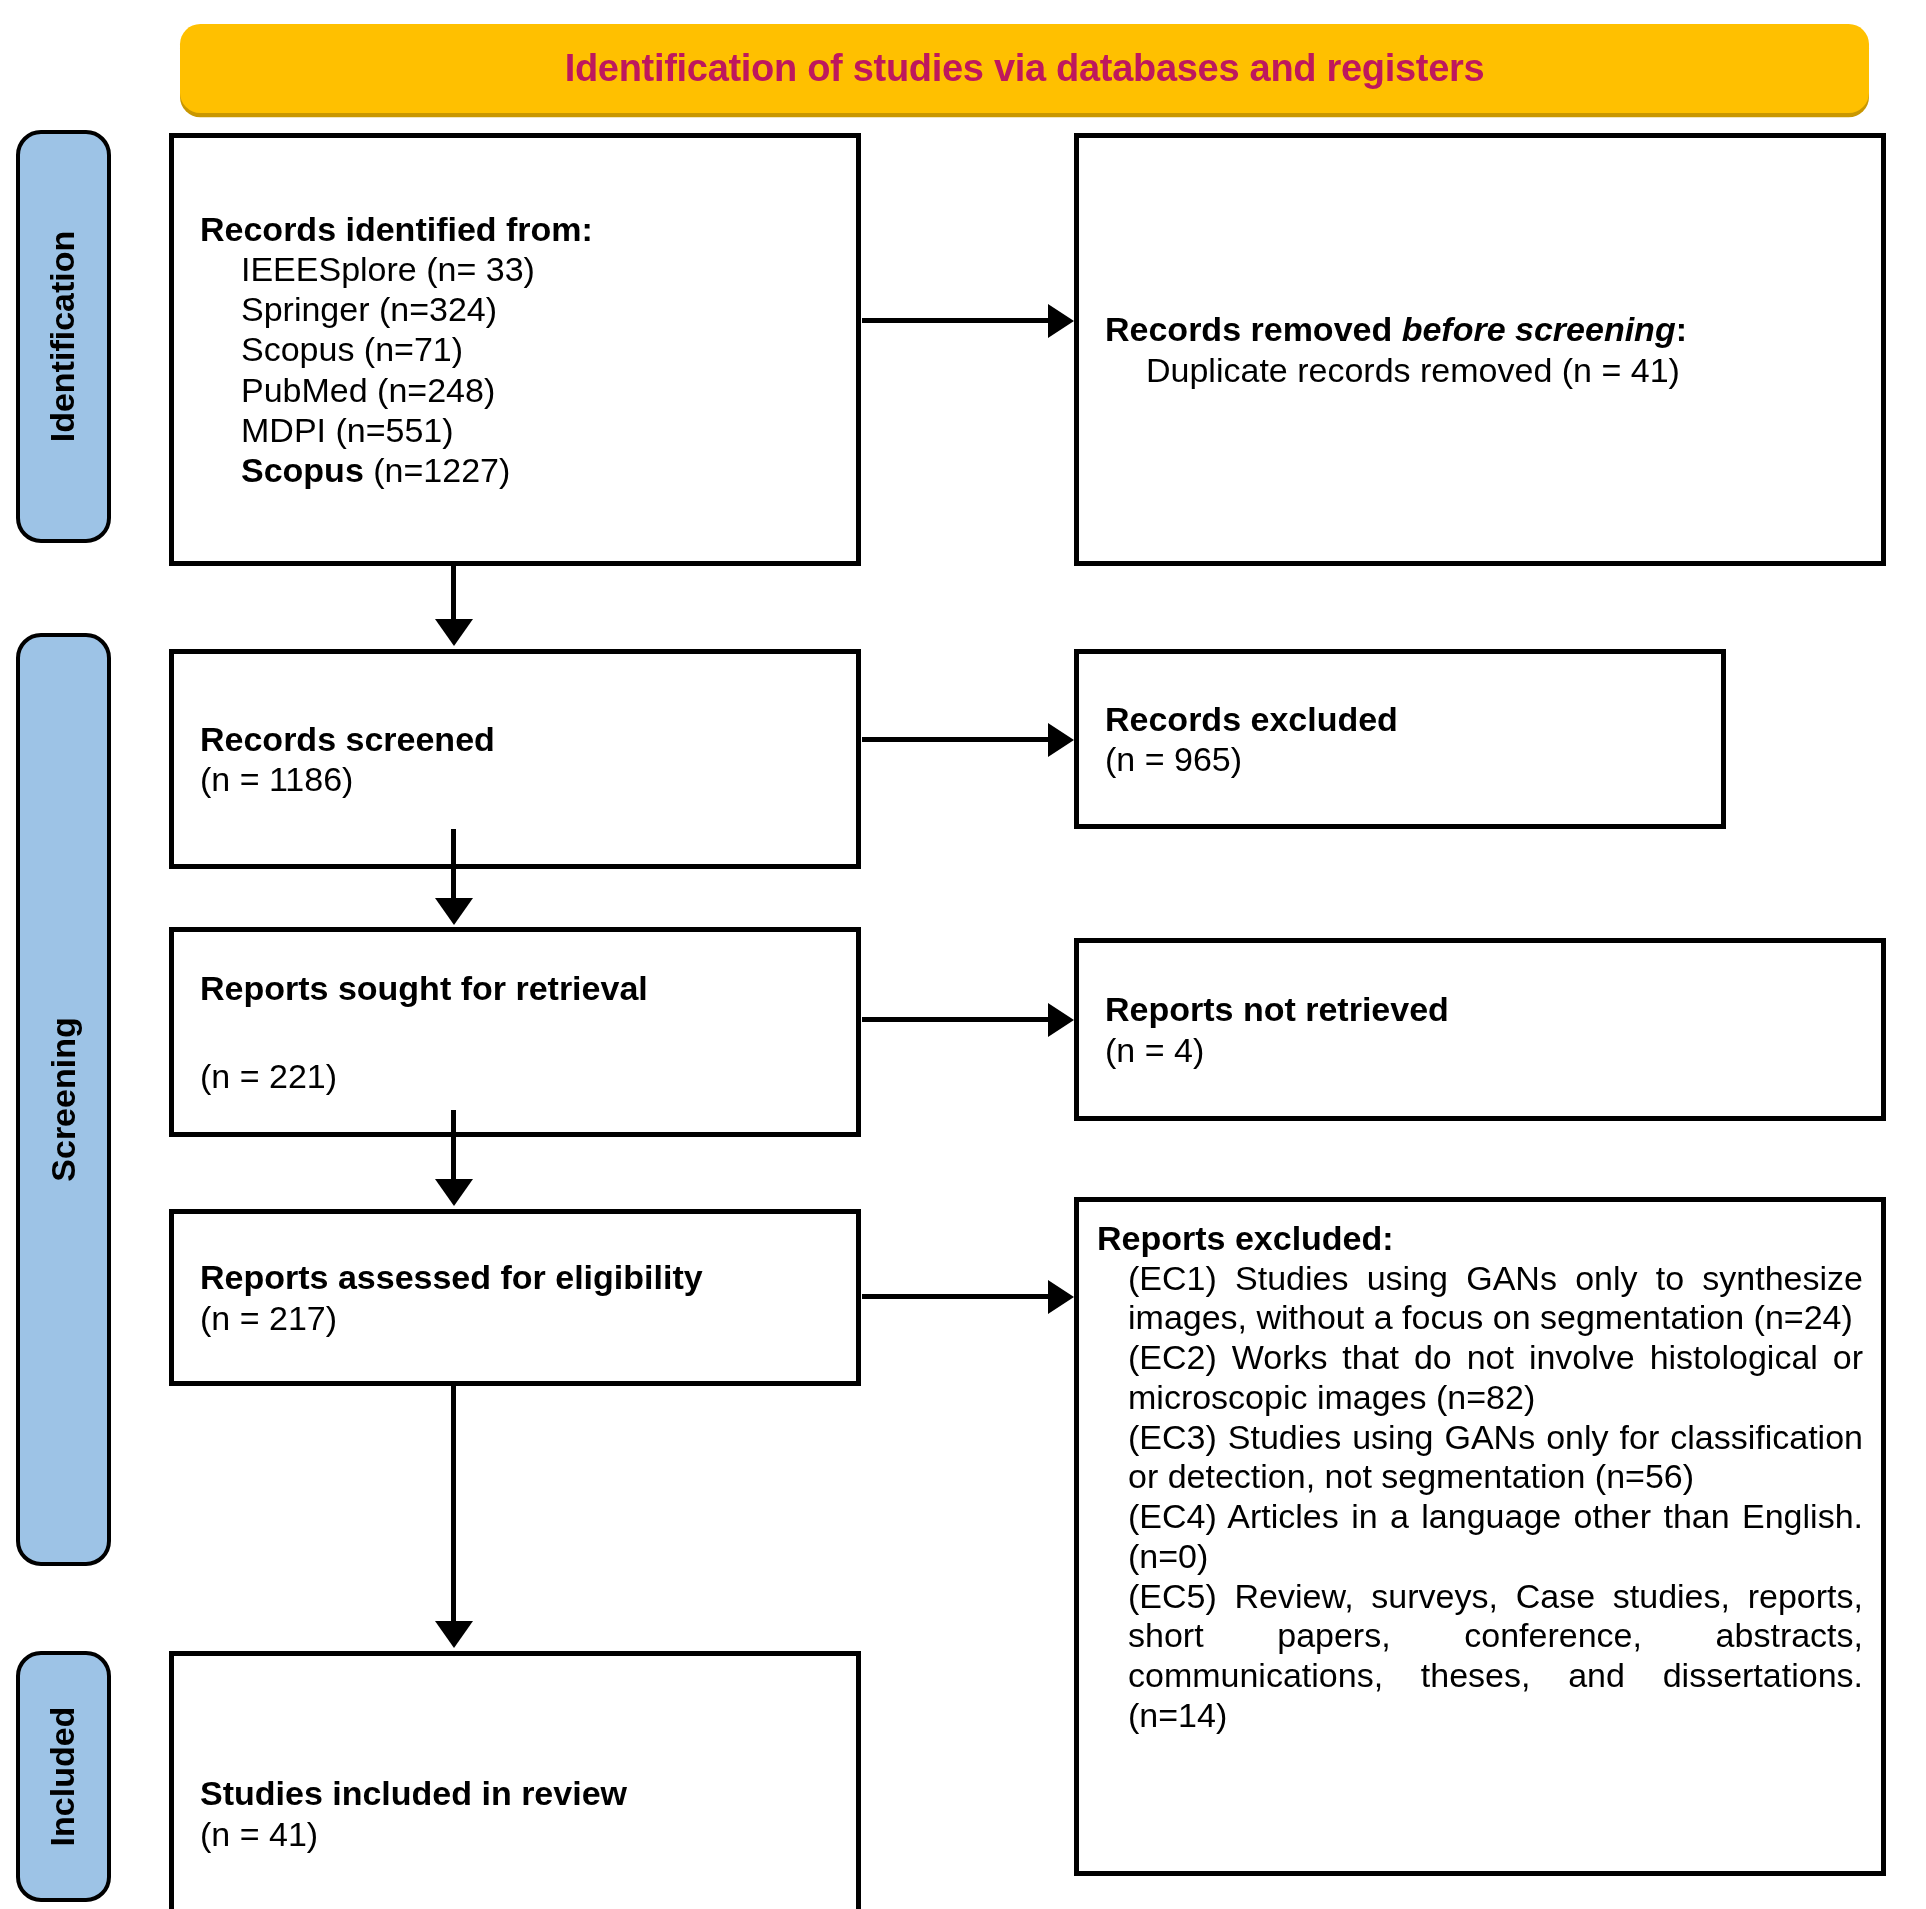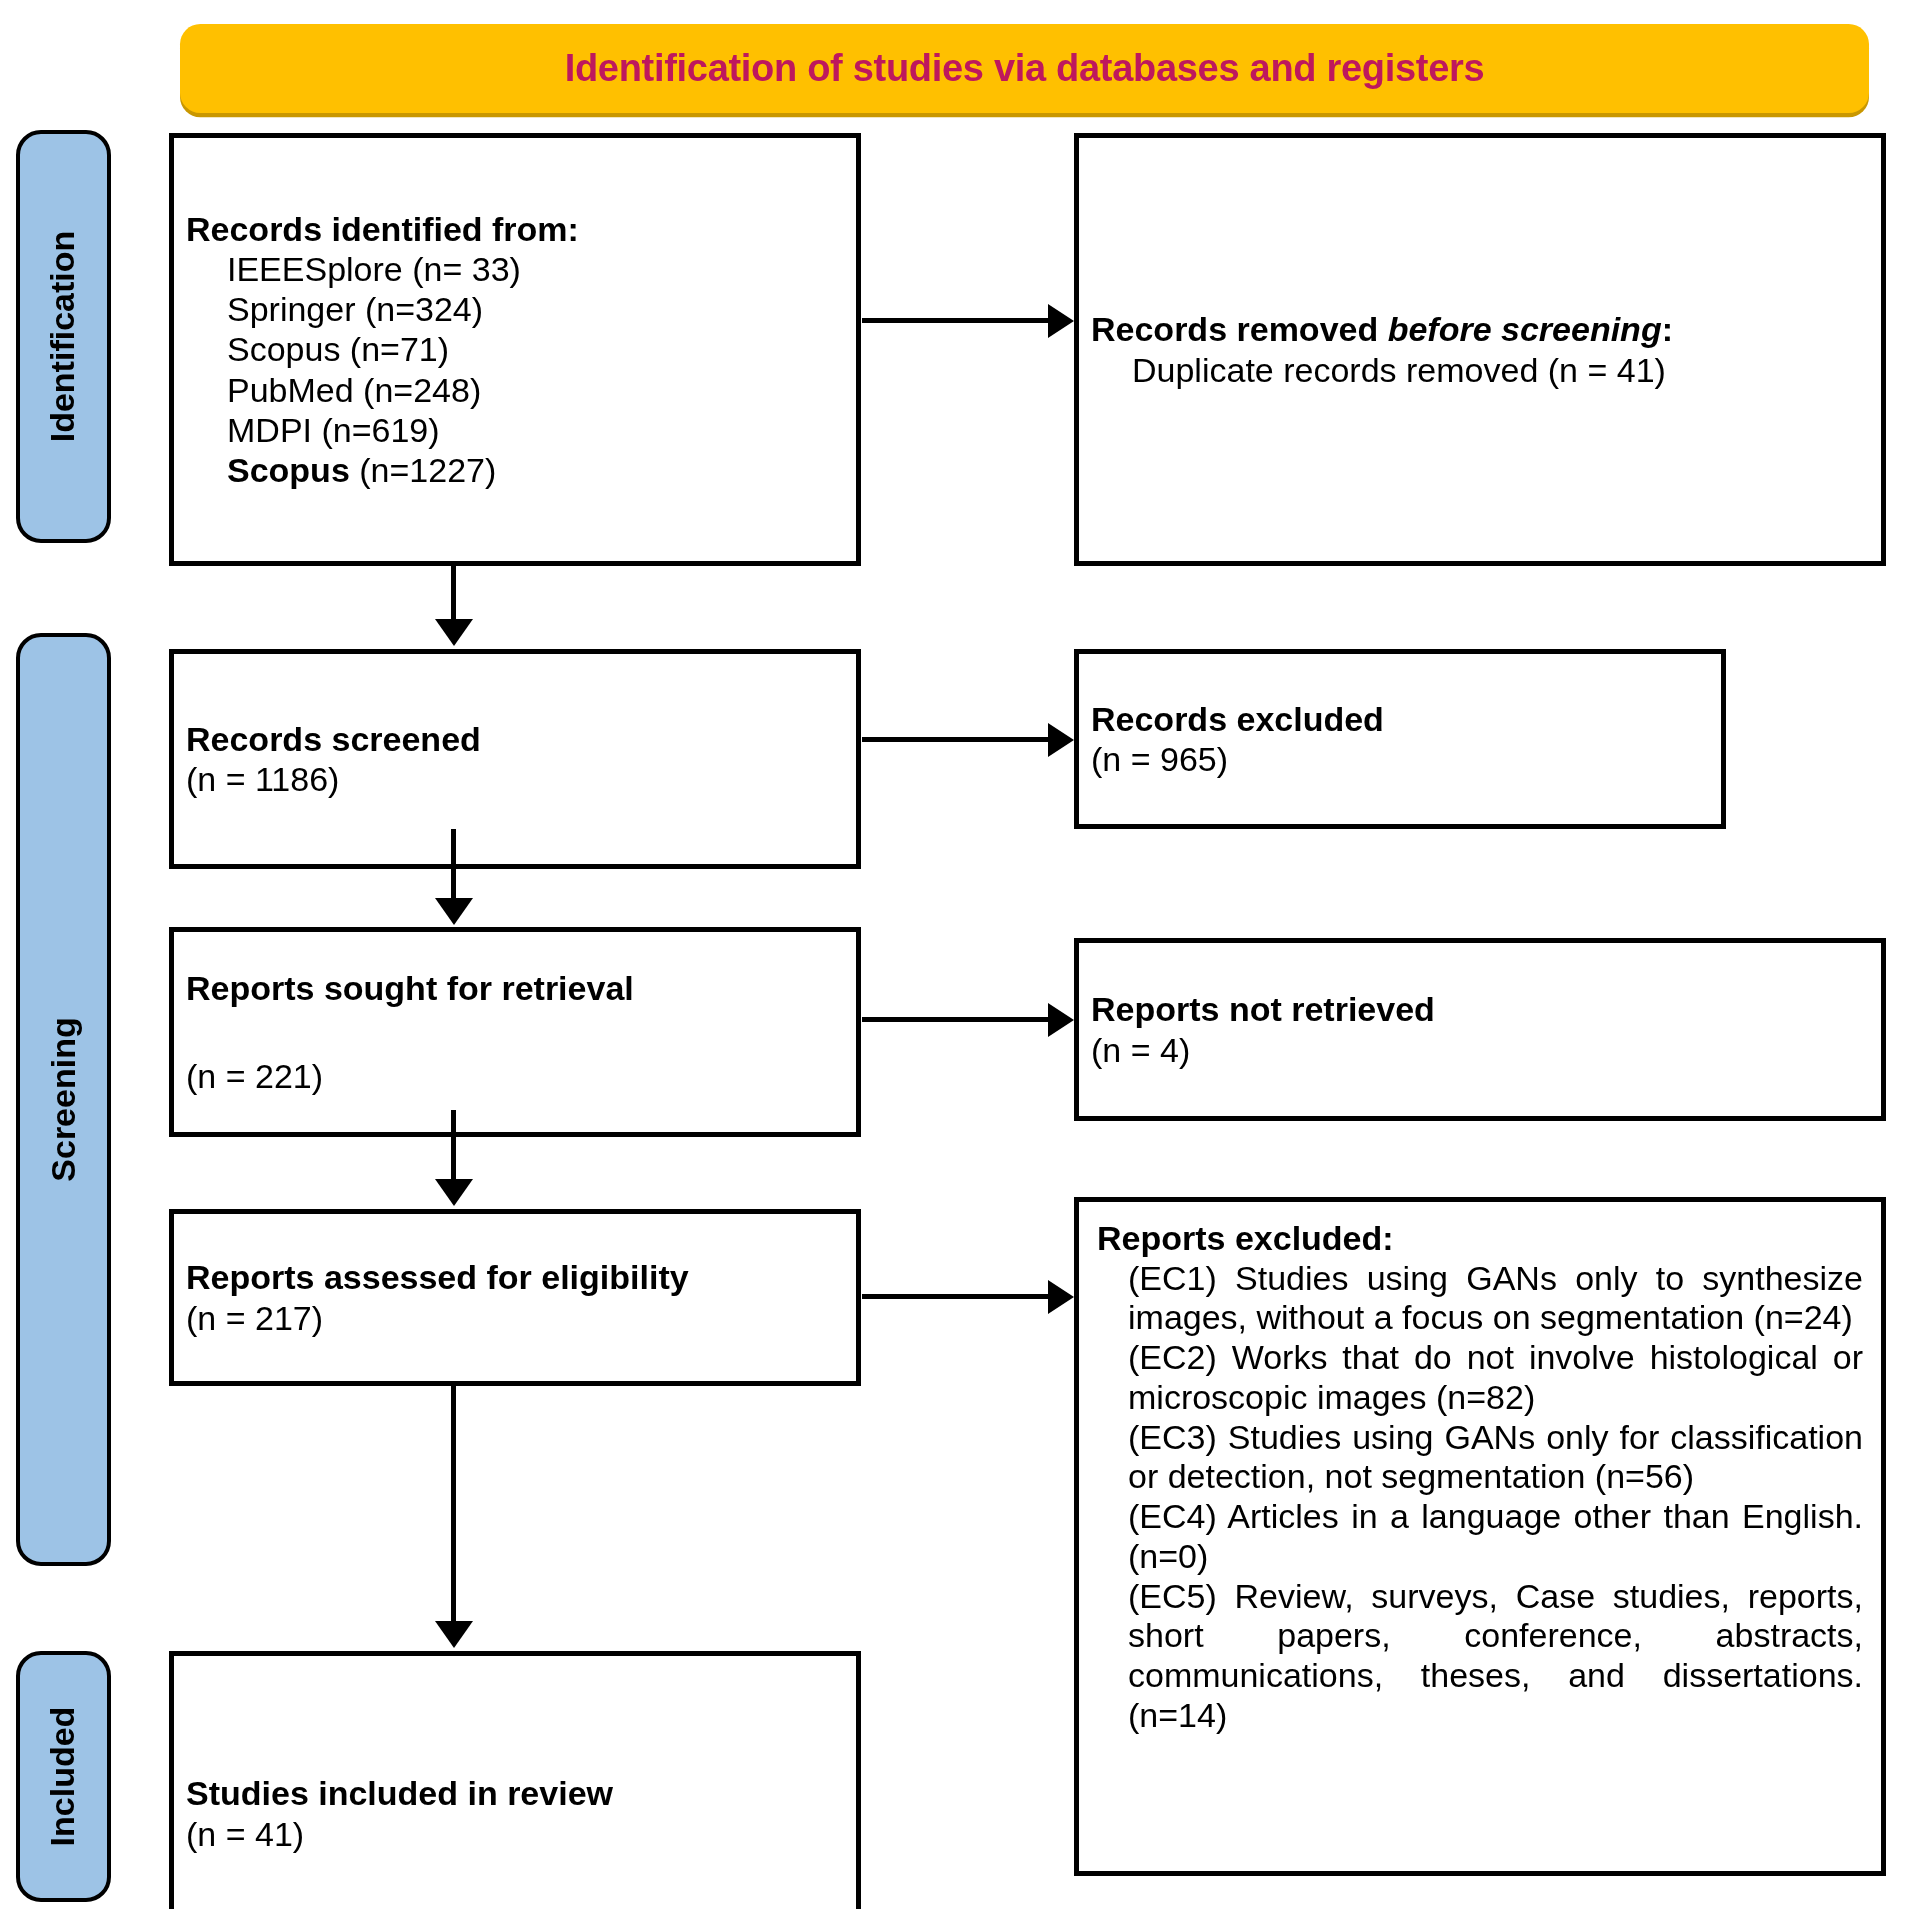--- a/index.html
+++ b/index.html
@@ -67,21 +67,21 @@
   .stage-identification { left: 15.6px; top: 130px;  width: 95px; height: 413px; }
   .stage-screening      { left: 15.6px; top: 633px; width: 95px; height: 933px; }
   .stage-included       { left: 15.6px; top: 1651px; width: 95px; height: 251px; }
 
   
   .box {
     position: absolute;
     background: #ffffff;
     border: 5.4px solid #000000;
     box-sizing: border-box;
-    padding: 18px 12px;
+    padding: 18px 26px;
     display: flex;
     flex-direction: column;
     justify-content: center;
   }
   .box-line {
     font-size: 34px;
     color: #000000;
     line-height: 1.18;
     white-space: nowrap;
   }
@@ -180,21 +180,21 @@
   <div class="stage stage-included">
     <span class="stage-label">Included</span>
   </div>
 
   <div class="box box-identified">
     <div class="box-line bold">Records identified from:</div>
     <div class="box-line indent">IEEESplore (n= 33)</div>
     <div class="box-line indent">Springer (n=324)</div>
     <div class="box-line indent">Scopus (n=71)</div>
     <div class="box-line indent">PubMed (n=248)</div>
-    <div class="box-line indent">MDPI (n=619)</div>
+    <div class="box-line indent">MDPI (n=551)</div>
     <div class="box-line indent"><b>Scopus</b><span> (n=1227)</span></div>
   </div>
 
   <div class="box box-removed">
     <div class="box-line bold"><span>Records removed </span><i>before screening</i><span>:</span></div>
     <div class="box-line indent">Duplicate records removed (n = 41)</div>
   </div>
 
   <div class="box box-screened">
     <div class="box-line bold">Records screened</div>

